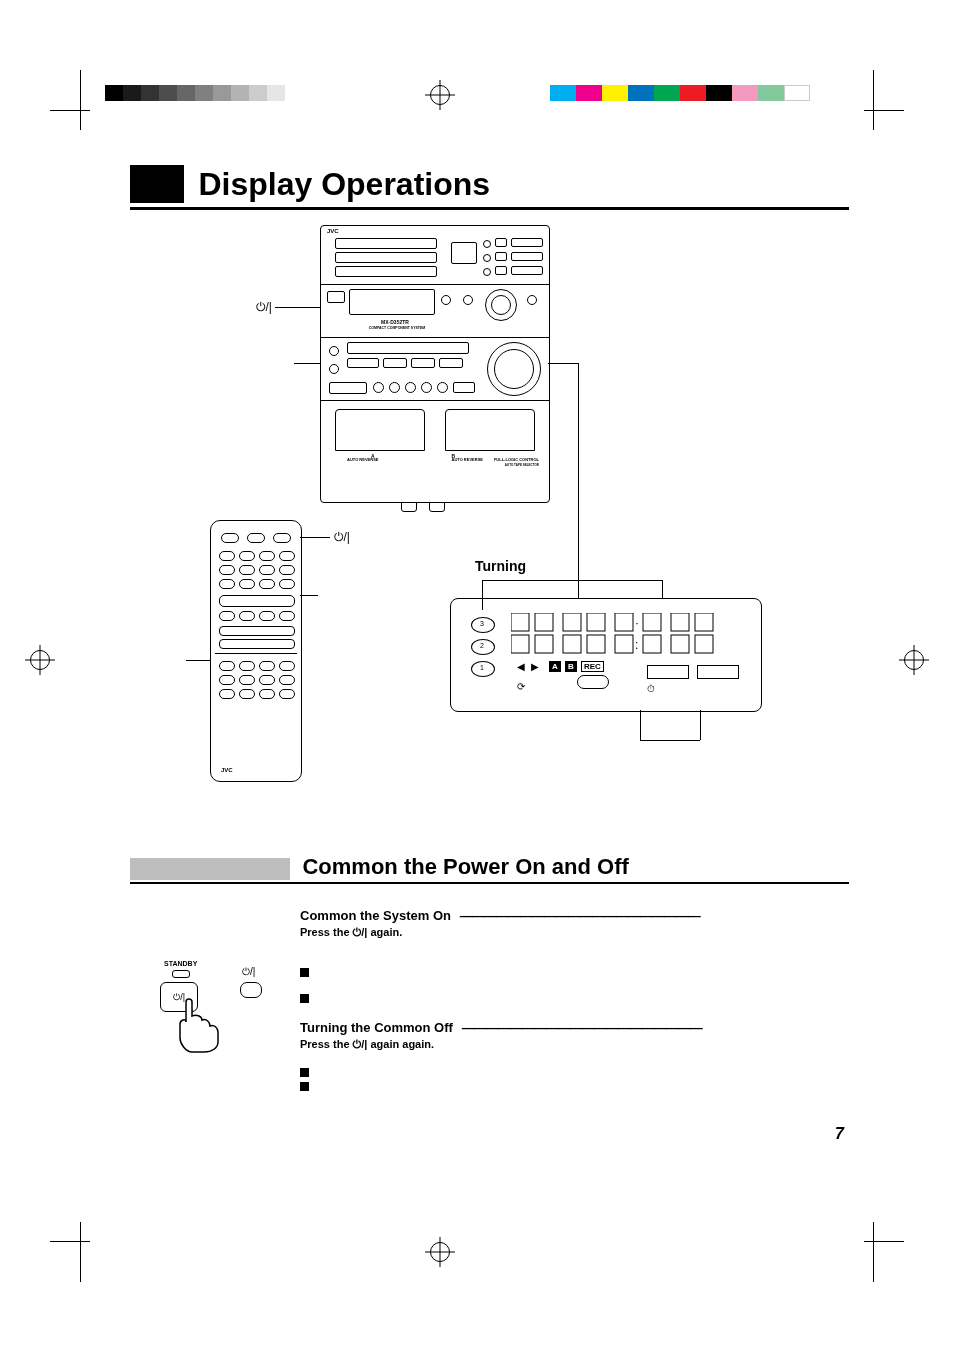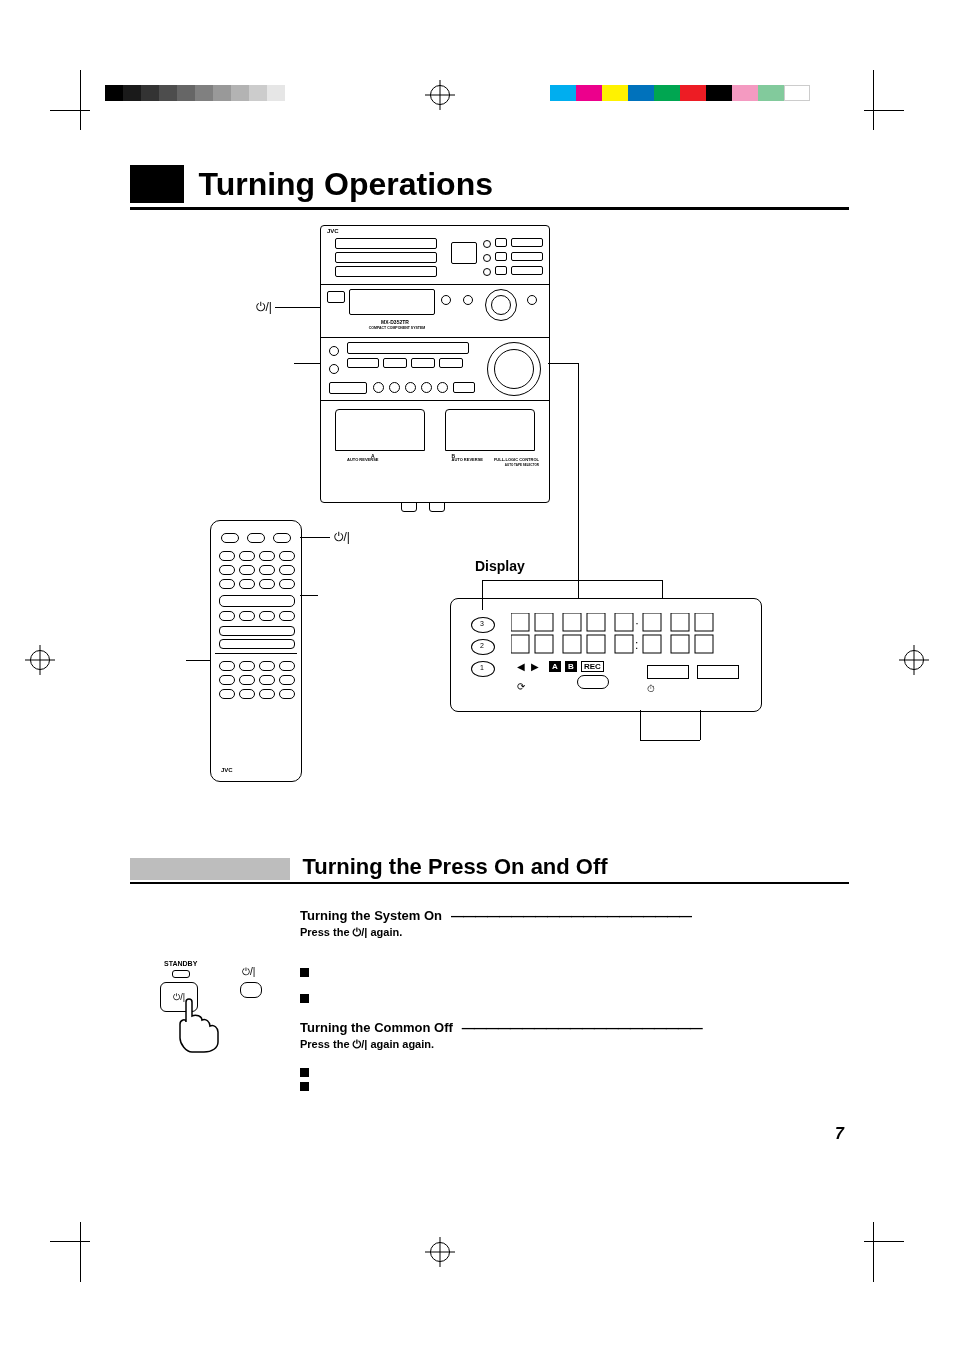--- a/index.html
+++ b/index.html
@@ -296,21 +296,21 @@
       <div style="background:#00a651"></div>
       <div style="background:#ed1c24"></div>
   <div style="background:#000"></div>
       <div style="background:#f49ac1"></div>
       <div style="background:#82ca9c"></div>
   <div style="background:#fff;border:1px solid #ccc;box-sizing:border-box"></div>
 </div>
 
 <div class="heading-wrap">
   <span class="heading-box"></span>
-  <span class="heading-text">Turning Operations</span>
+  <span class="heading-text">Display Operations</span>
 </div>
 
 <div class="stereo">
   <div class="panel cd-deck">
     <span class="brand">JVC</span>
     <div class="slot" style="left:14px;top:12px;width:100px;height:9px"></div>
     <div class="slot" style="left:14px;top:26px;width:100px;height:9px"></div>
     <div class="slot" style="left:14px;top:40px;width:100px;height:9px"></div>
     <div class="slot" style="left:130px;top:16px;width:24px;height:20px"></div>
     <div class="circ" style="width:6px;height:6px;left:162px;top:14px"></div>
@@ -411,21 +411,21 @@
   <div class="rbtn oval" style="left:48px;top:168px;width:14px"></div>
   <div class="rbtn oval" style="left:68px;top:168px;width:14px"></div>
   <span style="position:absolute;left:10px;bottom:8px;font-size:6px;font-weight:bold">JVC</span>
 </div>
 
 <div class="ptr" style="left:300px;top:537px;width:30px"></div>
 <span class="pwr-sym" style="left:334px;top:530px">⏻/|</span>
 <div class="ptr" style="left:300px;top:595px;width:18px"></div>
 <div class="ptr" style="left:186px;top:660px;width:24px"></div>
 
-<div class="display-label">Display</div>
+<div class="display-label">Turning</div>
 <div class="display-panel">
 
   <div class="disc" style="top:18px">
         <span style="font-size:7px;position:absolute;left:8px;top:2px">3</span>
       </div>
   <div class="disc" style="top:40px">
         <span style="font-size:7px;position:absolute;left:8px;top:2px">2</span>
       </div>
   <div class="disc" style="top:62px">
         <span style="font-size:7px;position:absolute;left:8px;top:2px">1</span>
@@ -468,26 +468,26 @@
 
 <div class="ptr ptr-v" style="left:482px;top:580px;height:30px"></div>
 <div class="ptr" style="left:482px;top:580px;width:180px"></div>
 <div class="ptr ptr-v" style="left:662px;top:580px;height:18px"></div>
 <div class="ptr ptr-v" style="left:640px;top:710px;height:30px"></div>
 <div class="ptr ptr-v" style="left:700px;top:710px;height:30px"></div>
 <div class="ptr" style="left:640px;top:740px;width:60px"></div>
 
 <div class="sub-block">
   <span class="sub-gray"></span>
-  <span class="sub-head">Turning the Press On and Off</span>
+  <span class="sub-head">Common the Power On and Off</span>
   <div class="sub-rule"></div>
 </div>
 
 <div class="para" style="top:908px">
-  <span>Turning the System On</span>
+  <span>Common the System On</span>
   <span class="dash">&nbsp;&nbsp;————————————————————</span>
 </div>
 <div class="smpara" style="top:926px">
   <span>Press the </span><span>⏻/|</span><span> again.</span>
 </div>
 <div class="bullet" style="top:968px"></div>
 <div class="bullet" style="top:994px"></div>
 
 <div class="para" style="top:1020px">
   <span>Turning the Common Off</span>

